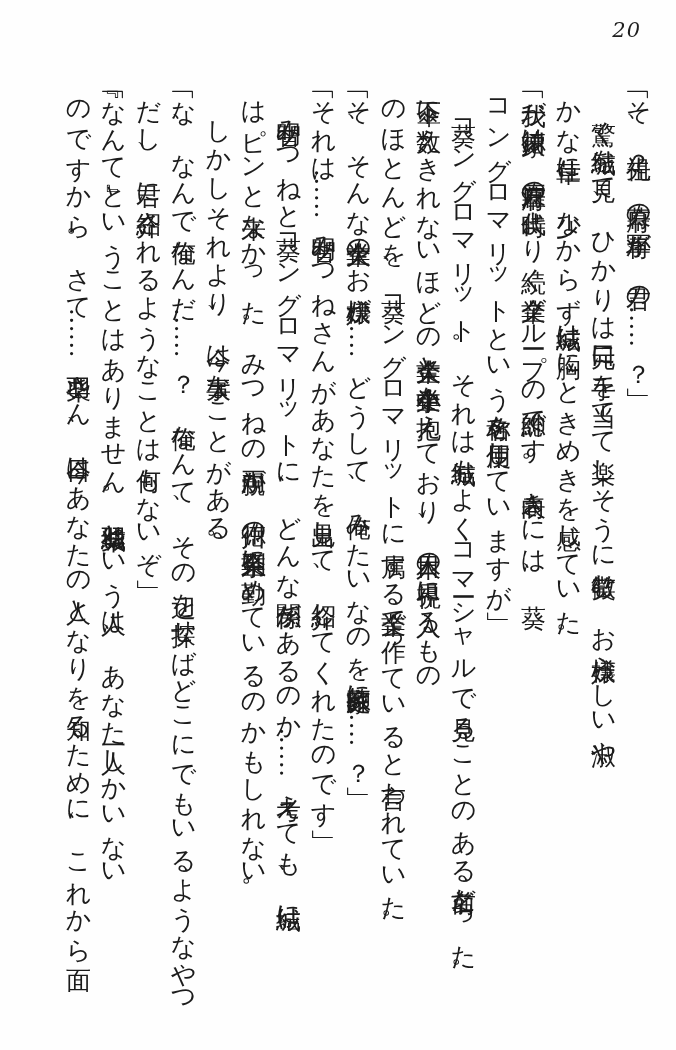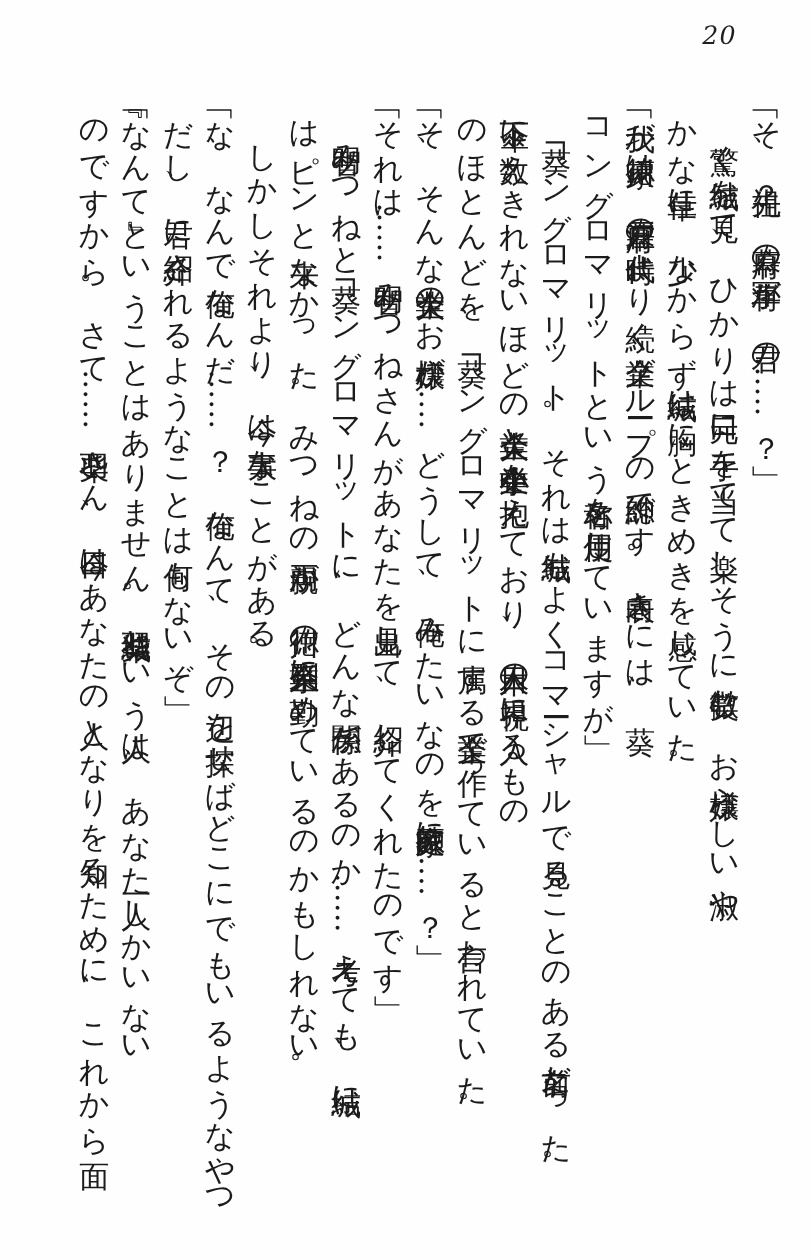--- a/index.html
+++ b/index.html
@@ -15,21 +15,21 @@
     font-family: "DejaVu Serif", "Liberation Serif", serif;
   }
   .page {
     position: absolute;
     inset: 0;
     background: #fefefe;
   }
   .page-number {
     position: absolute;
     top: 18px;
-    right: 62px;
+    right: 35px;
     font-size: 21px;
     font-style: italic;
     color: #1f1f1f;
     letter-spacing: 1px;
   }
   .text-area {
     position: absolute;
     top: 83px;
     right: 20px;
     height: 956px;

